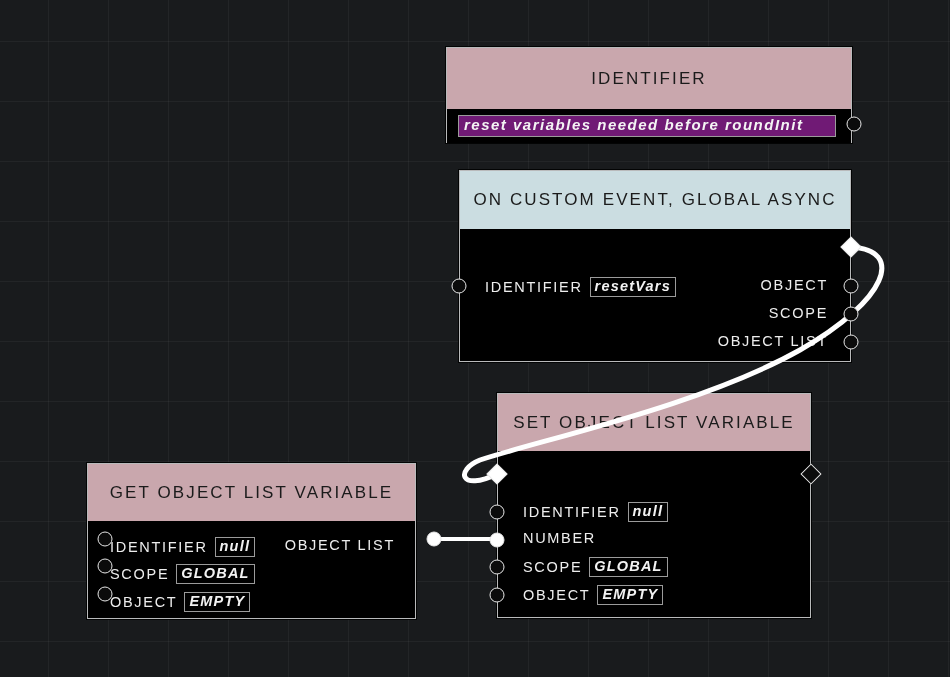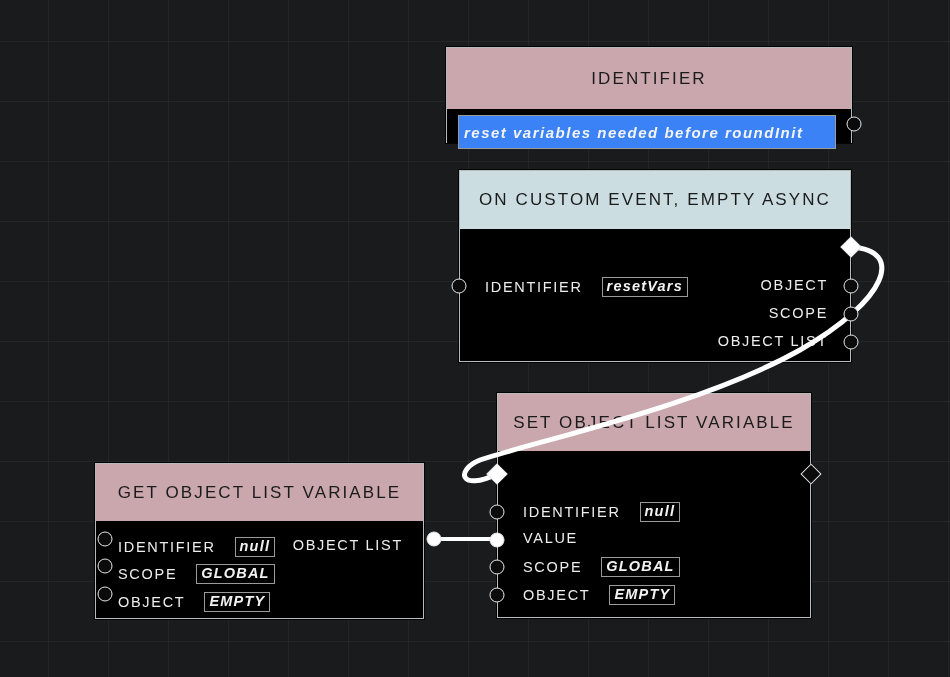--- a/index.html
+++ b/index.html
@@ -57,40 +57,40 @@
     display: flex;
     align-items: center;
     white-space: nowrap;
     color: #e9e9e9;
     font-size: 14.5px;
     letter-spacing: 1.7px;
   }
   .row.out { justify-content: flex-end; }
   .port-label { color: #ededed; }
   .field {
-    margin-left: 19px;
+    margin-left: 7px;
     padding: 0px 4px 1px 4px;
     border: 1px solid #9b9b9b;
     color: #f2f2f2;
     font-style: italic;
     font-weight: bold;
     letter-spacing: 1.2px;
     font-size: 14.5px;
     line-height: 17px;
   }
 
   
   .textfield {
     position: absolute;
     box-sizing: border-box;
     display: flex;
-    align-items: center;
-    padding: 16px 5px;
+    align-items: flex-start;
+    padding: 0 5px;
     border: 1px solid #9b9b9b;
-    background: #3b82f6;
+    background: #701a75;
     color: #f4f4f4;
     font-style: italic;
     font-weight: bold;
     font-size: 15px;
     letter-spacing: 1.5px;
   }
 
   
   .port {
     position: absolute;
@@ -146,21 +146,21 @@
     <div class="node-body" style="height:34px;">
       <div class="textfield" style="left:11px; top:6px; width:378px; height:22px;">
         <span>reset variables needed before roundInit</span>
       </div>
     </div>
   </div>
   <div class="port" style="left:854px; top:124px;"></div>
 
   <div class="node" style="left:459px; top:170px; width:392px; height:192px;">
     <div class="node-header cyan" style="height:58px;">
-      <span>ON CUSTOM EVENT, EMPTY ASYNC</span>
+      <span>ON CUSTOM EVENT, GLOBAL ASYNC</span>
     </div>
     <div class="node-body" style="height:132px;">
       <div class="row" style="left:25px; top:48px;">
         <span class="port-label">IDENTIFIER</span>
         <span class="field">resetVars</span>
       </div>
       <div class="row out" style="right:22px; top:48px;">
         <span class="port-label">OBJECT</span>
       </div>
       <div class="row out" style="right:22px; top:76px;">
@@ -180,40 +180,40 @@
   <div class="node" style="left:497px; top:393px; width:314px; height:225px;">
     <div class="node-header pink" style="height:57px;">
       <span>SET OBJECT LIST VARIABLE</span>
     </div>
     <div class="node-body" style="height:166px;">
       <div class="row" style="left:25px; top:51px;">
         <span class="port-label">IDENTIFIER</span>
         <span class="field">null</span>
       </div>
       <div class="row" style="left:25px; top:79px;">
-        <span class="port-label">VALUE</span>
+        <span class="port-label">NUMBER</span>
       </div>
       <div class="row" style="left:25px; top:106px;">
         <span class="port-label">SCOPE</span>
         <span class="field">GLOBAL</span>
       </div>
       <div class="row" style="left:25px; top:134px;">
         <span class="port-label">OBJECT</span>
         <span class="field">EMPTY</span>
       </div>
     </div>
   </div>
   <div class="diamond filled" style="left:497px; top:474px;"></div>
   <div class="port" style="left:497px; top:512px;"></div>
   <div class="port filled" style="left:497px; top:540px;"></div>
   <div class="port" style="left:497px; top:567px;"></div>
   <div class="port" style="left:497px; top:595px;"></div>
   <div class="diamond" style="left:811px; top:474px;"></div>
 
-  <div class="node" style="left:95px; top:463px; width:329px; height:156px;">
+  <div class="node" style="left:87px; top:463px; width:329px; height:156px;">
     <div class="node-header pink" style="height:57px;">
       <span>GET OBJECT LIST VARIABLE</span>
     </div>
     <div class="node-body" style="height:93px;">
       <div class="row" style="left:22px; top:16px;">
         <span class="port-label">IDENTIFIER</span>
         <span class="field">null</span>
       </div>
       <div class="row" style="left:22px; top:43px;">
         <span class="port-label">SCOPE</span>

